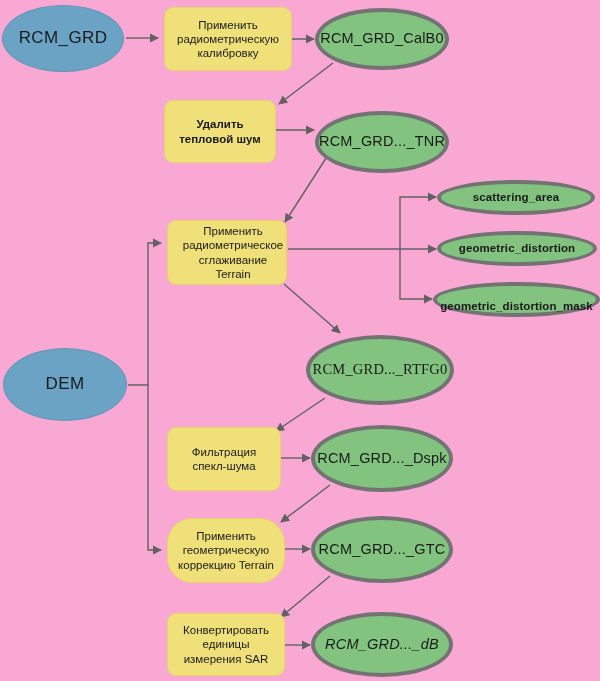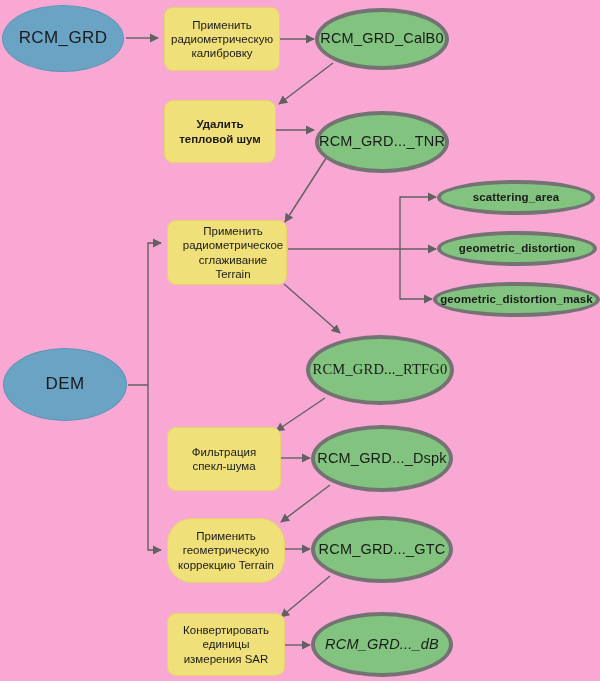--- a/index.html
+++ b/index.html
@@ -100,42 +100,42 @@
         <path d="M 330 485 L 281 522" marker-end="url(#arrow)"></path>
         <path d="M 285 549 L 310 549" marker-end="url(#arrow)"></path>
         <path d="M 330 576 L 281 617" marker-end="url(#arrow)"></path>
         <path d="M 285 645 L 310 645" marker-end="url(#arrow)"></path>
       </g>
   </svg>
   <div id="node-group">
       <div class="node src" style="left: 2px; top: 5px; width: 122px; height: 67px;">
         <span class="node-label">RCM_GRD</span>
       </div>
-      <div class="node proc" style="left: 164px; top: 7px; width: 116px; height: 64px;">
+      <div class="node proc" style="left: 164px; top: 7px; width: 128px; height: 64px;">
         <span class="node-label">Применить радиометрическую калибровку</span>
       </div>
       <div class="node prod" style="left: 315px; top: 8px; width: 134px; height: 62px;">
         <span class="node-label">RCM_GRD_CalB0</span>
       </div>
       <div class="node proc" style="left: 164px; top: 100px; width: 112px; height: 63px; font-weight: bold;">
         <span class="node-label">Удалить тепловой шум</span>
       </div>
       <div class="node prod" style="left: 315px; top: 111px; width: 134px; height: 62px;">
         <span class="node-label">RCM_GRD..._TNR</span>
       </div>
       <div class="node proc" style="left: 167px; top: 220px; width: 120px; height: 65px; padding-left: 12px;">
         <span class="node-label">Применить радиометрическое сглаживание Terrain</span>
       </div>
       <div class="node prod small" style="left: 437px; top: 180px; width: 158px; height: 35px;">
         <span class="node-label">scattering_area</span>
       </div>
       <div class="node prod small" style="left: 437px; top: 231px; width: 160px; height: 35px;">
         <span class="node-label">geometric_distortion</span>
       </div>
-      <div class="node prod small" style="left: 433px; top: 282px; width: 167px; height: 35px;">
+      <div class="node prod small" style="left: 433px; top: 282px; width: 167px; height: 35px; align-items: flex-end;">
         <span class="node-label">geometric_distortion_mask</span>
       </div>
       <div class="node src" style="left: 3px; top: 348px; width: 124px; height: 73px;">
         <span class="node-label">DEM</span>
       </div>
       <div class="node prod" style="left: 306px; top: 335px; width: 148px; height: 70px; font-family: Liberation Serif, serif;">
         <span class="node-label">RCM_GRD..._RTFG0</span>
       </div>
       <div class="node proc" style="left: 167px; top: 427px; width: 114px; height: 64px;">
         <span class="node-label">Фильтрация спекл-шума</span>

